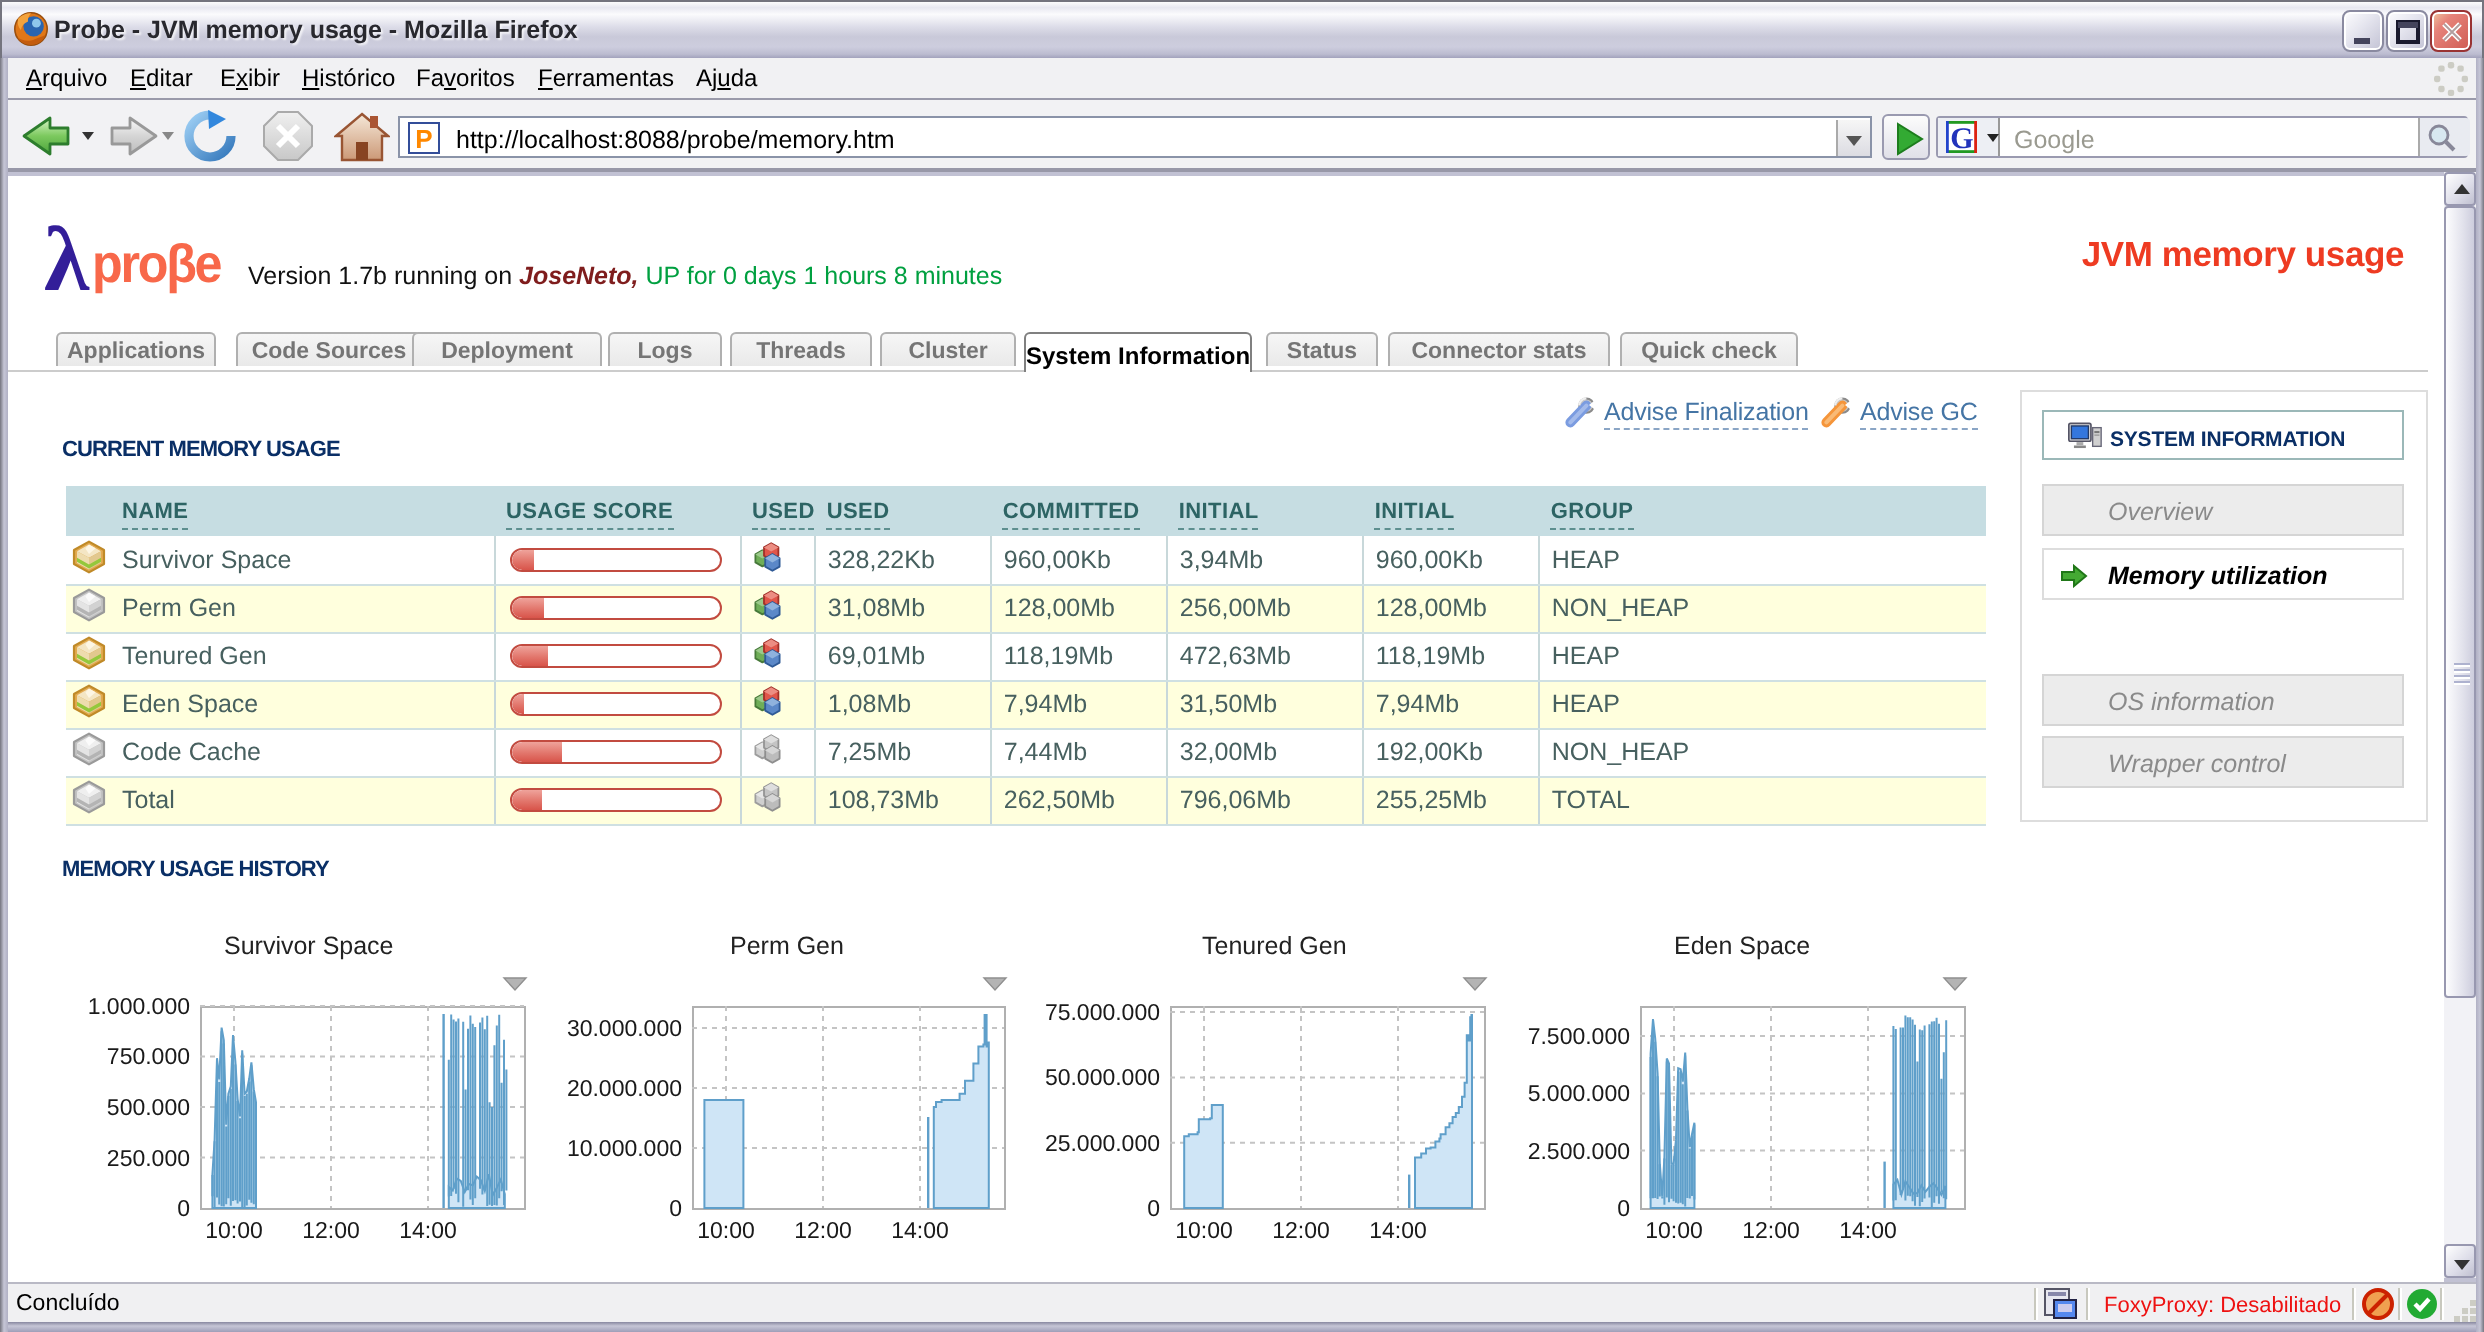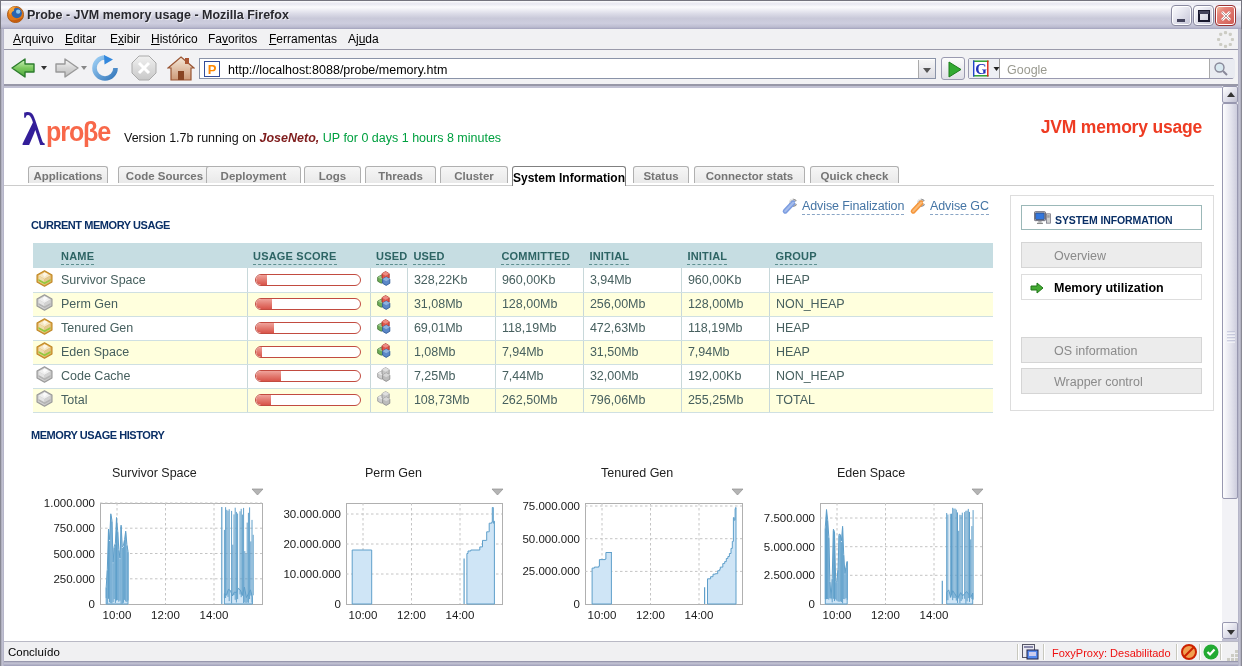--- a/index.html
+++ b/index.html
@@ -73,21 +73,21 @@
 #tbl tr.odd td { background:#fff; }
 #tbl tr.even td { background:#ffffdd; }
 .pbar { width:106px; height:12px; border:1px solid #c24b40; border-radius:6px; background:#fff; position:relative; overflow:hidden; margin-left:1px; }
 .pbar .f { position:absolute; left:0; top:0; bottom:0; background:linear-gradient(to bottom,#efa39b 0%,#e2766c 55%,#d8544a 100%); border-radius:5px 0 0 5px; }
 
 
 #sidebar { position:absolute; left:1010px; top:195px; width:204px; height:216px; border:1px solid #ddd; background:#fff; }
 #sb-head { position:absolute; left:1021px; top:205px; width:181px; height:25px; border:1px solid #9bb8b8; }
 #sb-head .t { position:absolute; left:33px; top:8px; font-size:10.5px; font-weight:bold; color:#0a2f66; letter-spacing:-0.1px; }
 .sb-item { position:absolute; left:1021px; width:181px; height:26px; background:#ececec; border:1px solid #d5d5d5; font-size:12.5px; color:#8a8a8a; }
-.sb-item .t { position:absolute; left:32px; top:6px; }
+.sb-item .t { position:absolute; left:32px; top:6px;font-style:italic; }
 .sb-item.active { background:#fff; color:#000; border:1px solid #ddd; }
 
 
 .ch { position:absolute; }
 .ch-title { position:absolute; font-size:12.5px; color:#222; }
 
 
 #statusbar { position:absolute; left:1px; top:641px; width:1240px; height:20px; background:#f0f0f2; border-top:1px solid #b9b9c5; }
 #statusbar .txt { position:absolute; left:7px; top:4px; font-size:11.5px; color:#000; }
 #statusbar .sep { position:absolute; top:2px; width:2px; height:16px; border-left:1px solid #c8c8be; border-right:1px solid #fff; }

